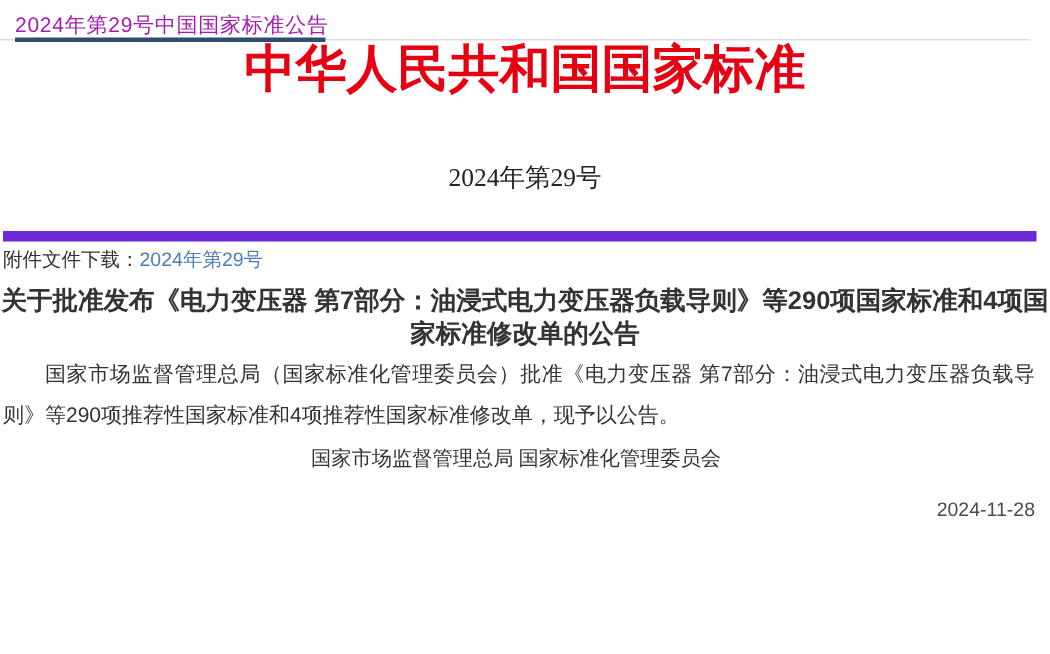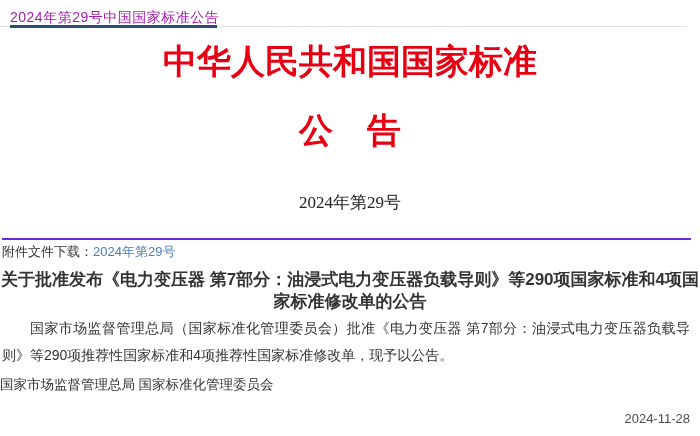--- a/index.html
+++ b/index.html
@@ -29,21 +29,20 @@
     position: absolute;
     left: 10px;
     top: -1px;
     width: 207px;
     height: 3px;
     background: #2e4e6e;
   }
 
   
   .doc-title {
-    margin-top: 15px;
     text-align: center;
     font-family: "Liberation Serif", "DejaVu Serif", serif;
     font-size: 34px;
     font-weight: 700;
     color: #e60012;
     line-height: 40px;
   }
   .doc-announcement {
     margin-top: 29px;
     text-align: center;
@@ -58,21 +57,21 @@
     text-align: center;
     font-family: "Liberation Serif", "DejaVu Serif", serif;
     font-size: 17px;
     color: #222222;
     line-height: 21px;
   }
 
   
   .attachment-section {
     margin: 25px 9px 0 2px;
-    border-top: 2px solid #6d28d9;
+    border-top: 7px solid #6d28d9;
     padding-top: 4px;
   }
   .attachment-row {
     font-size: 13px;
     line-height: 16px;
   }
   .attachment-label { color: #333333; }
   .attachment-link {
     color: #4a7fb5;
     text-decoration: none;
@@ -94,21 +93,21 @@
     font-family: Liberation Sans, sans-serif;
     font-size: 14px;
     color: #333333;
     line-height: 27px;
     text-align: justify;
     text-indent: 2em;
   }
   .article-signature {
     margin-top: 7px;
     padding-right: 12px;
-    text-align: left;
+    text-align: center;
     font-family: "Liberation Serif", "DejaVu Serif", serif;
     font-size: 13.5px;
     color: #333333;
     line-height: 18px;
   }
   .article-date {
     margin-top: 17px;
     padding-right: 10px;
     text-align: right;
     font-size: 13px;
@@ -123,21 +122,20 @@
   <span class="topbar-label">2024年第29号中国国家标准公告</span>
 </header>
 <div class="topbar-rule">
   <span class="rule-accent"></span>
 </div>
 
 <main>
 
   <h1 class="doc-title">中华人民共和国国家标准</h1>
 
-  <h2 class="doc-announcement">公　告</h2>
 
   <div class="doc-issue-number">2024年第29号</div>
 
   <section class="attachment-section">
     <div class="attachment-row">
       <span class="attachment-label">附件文件下载：</span><a class="attachment-link">2024年第29号</a>
     </div>
   </section>
 
   <h3 class="article-heading">关于批准发布《电力变压器 第7部分：油浸式电力变压器负载导则》等290项国家标准和4项国家标准修改单的公告</h3>

